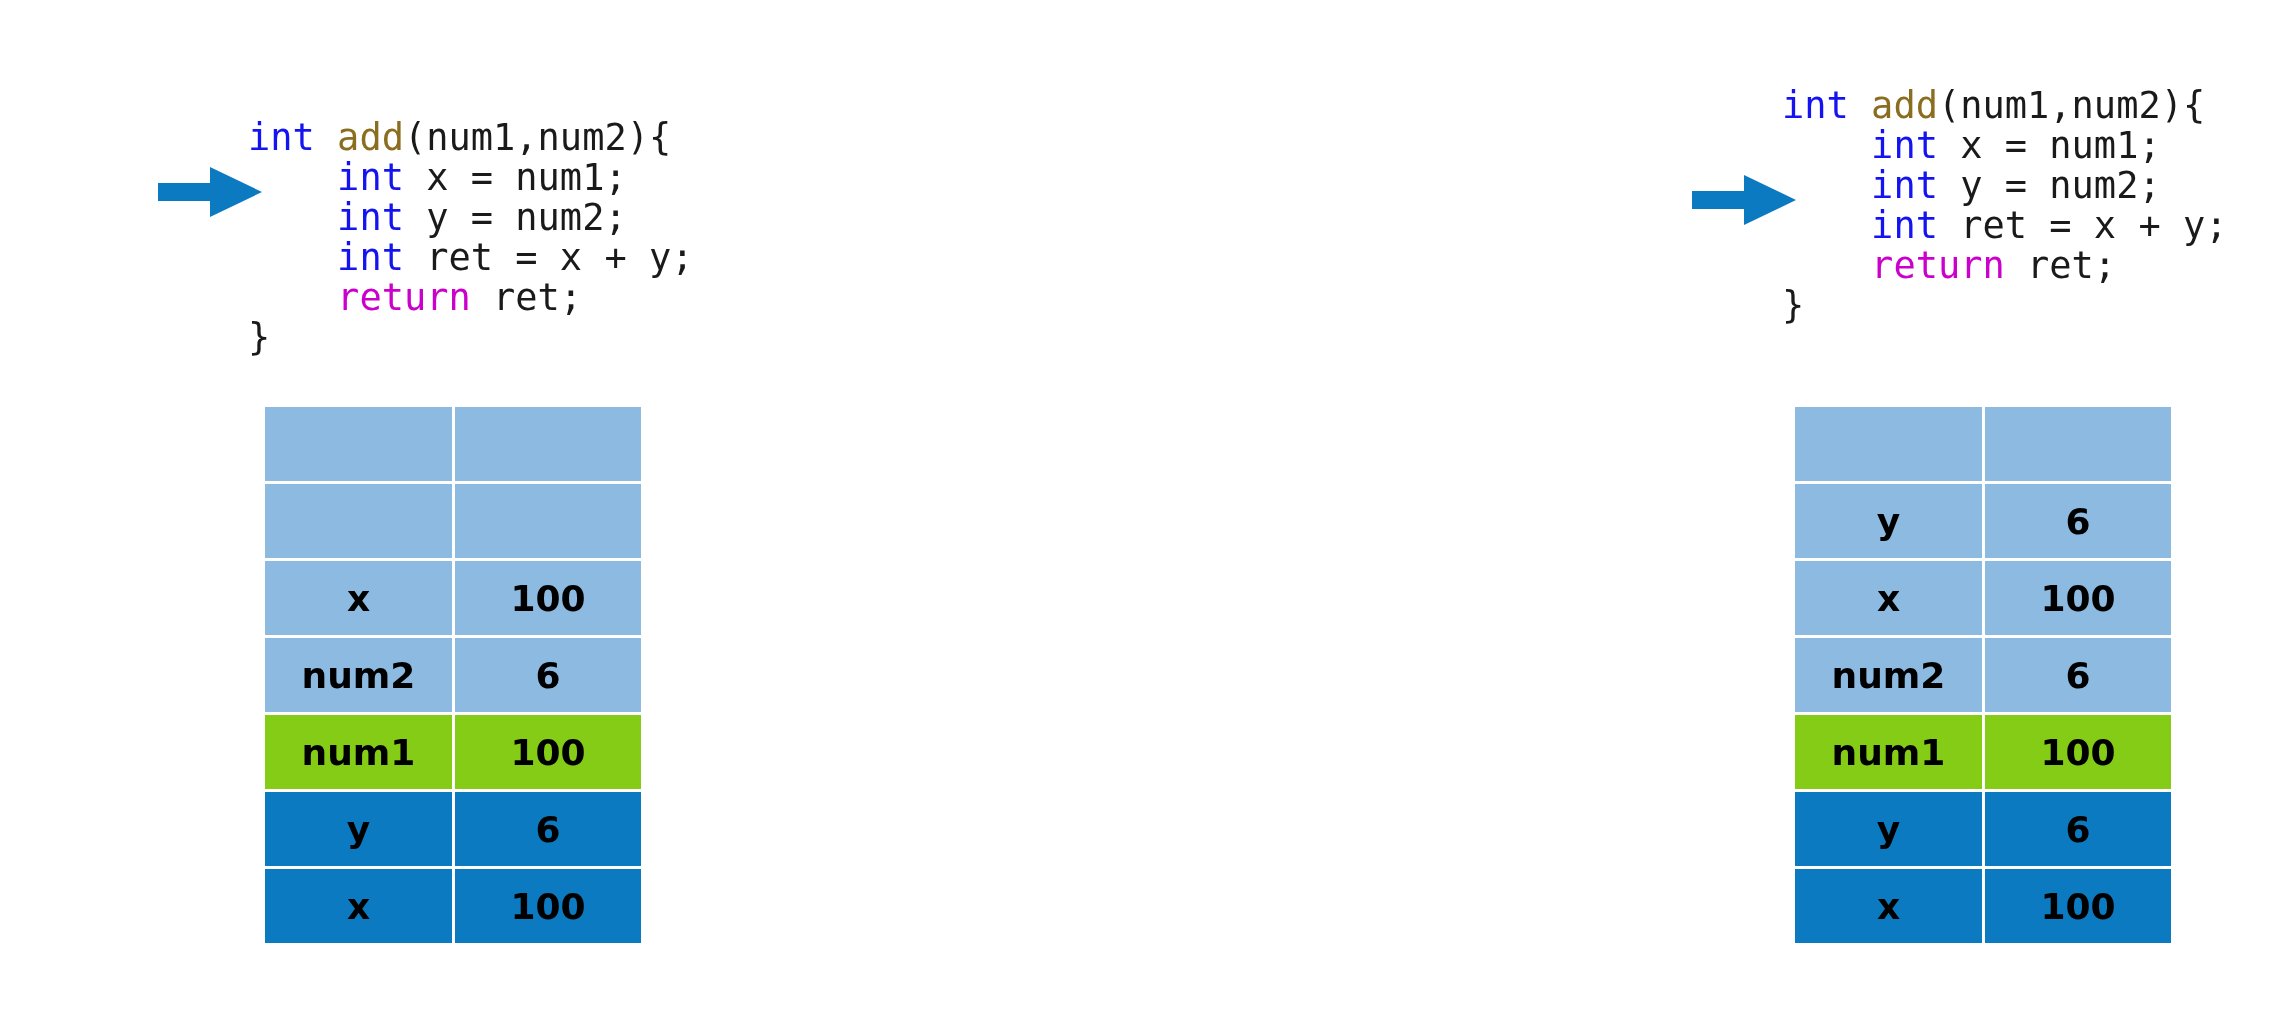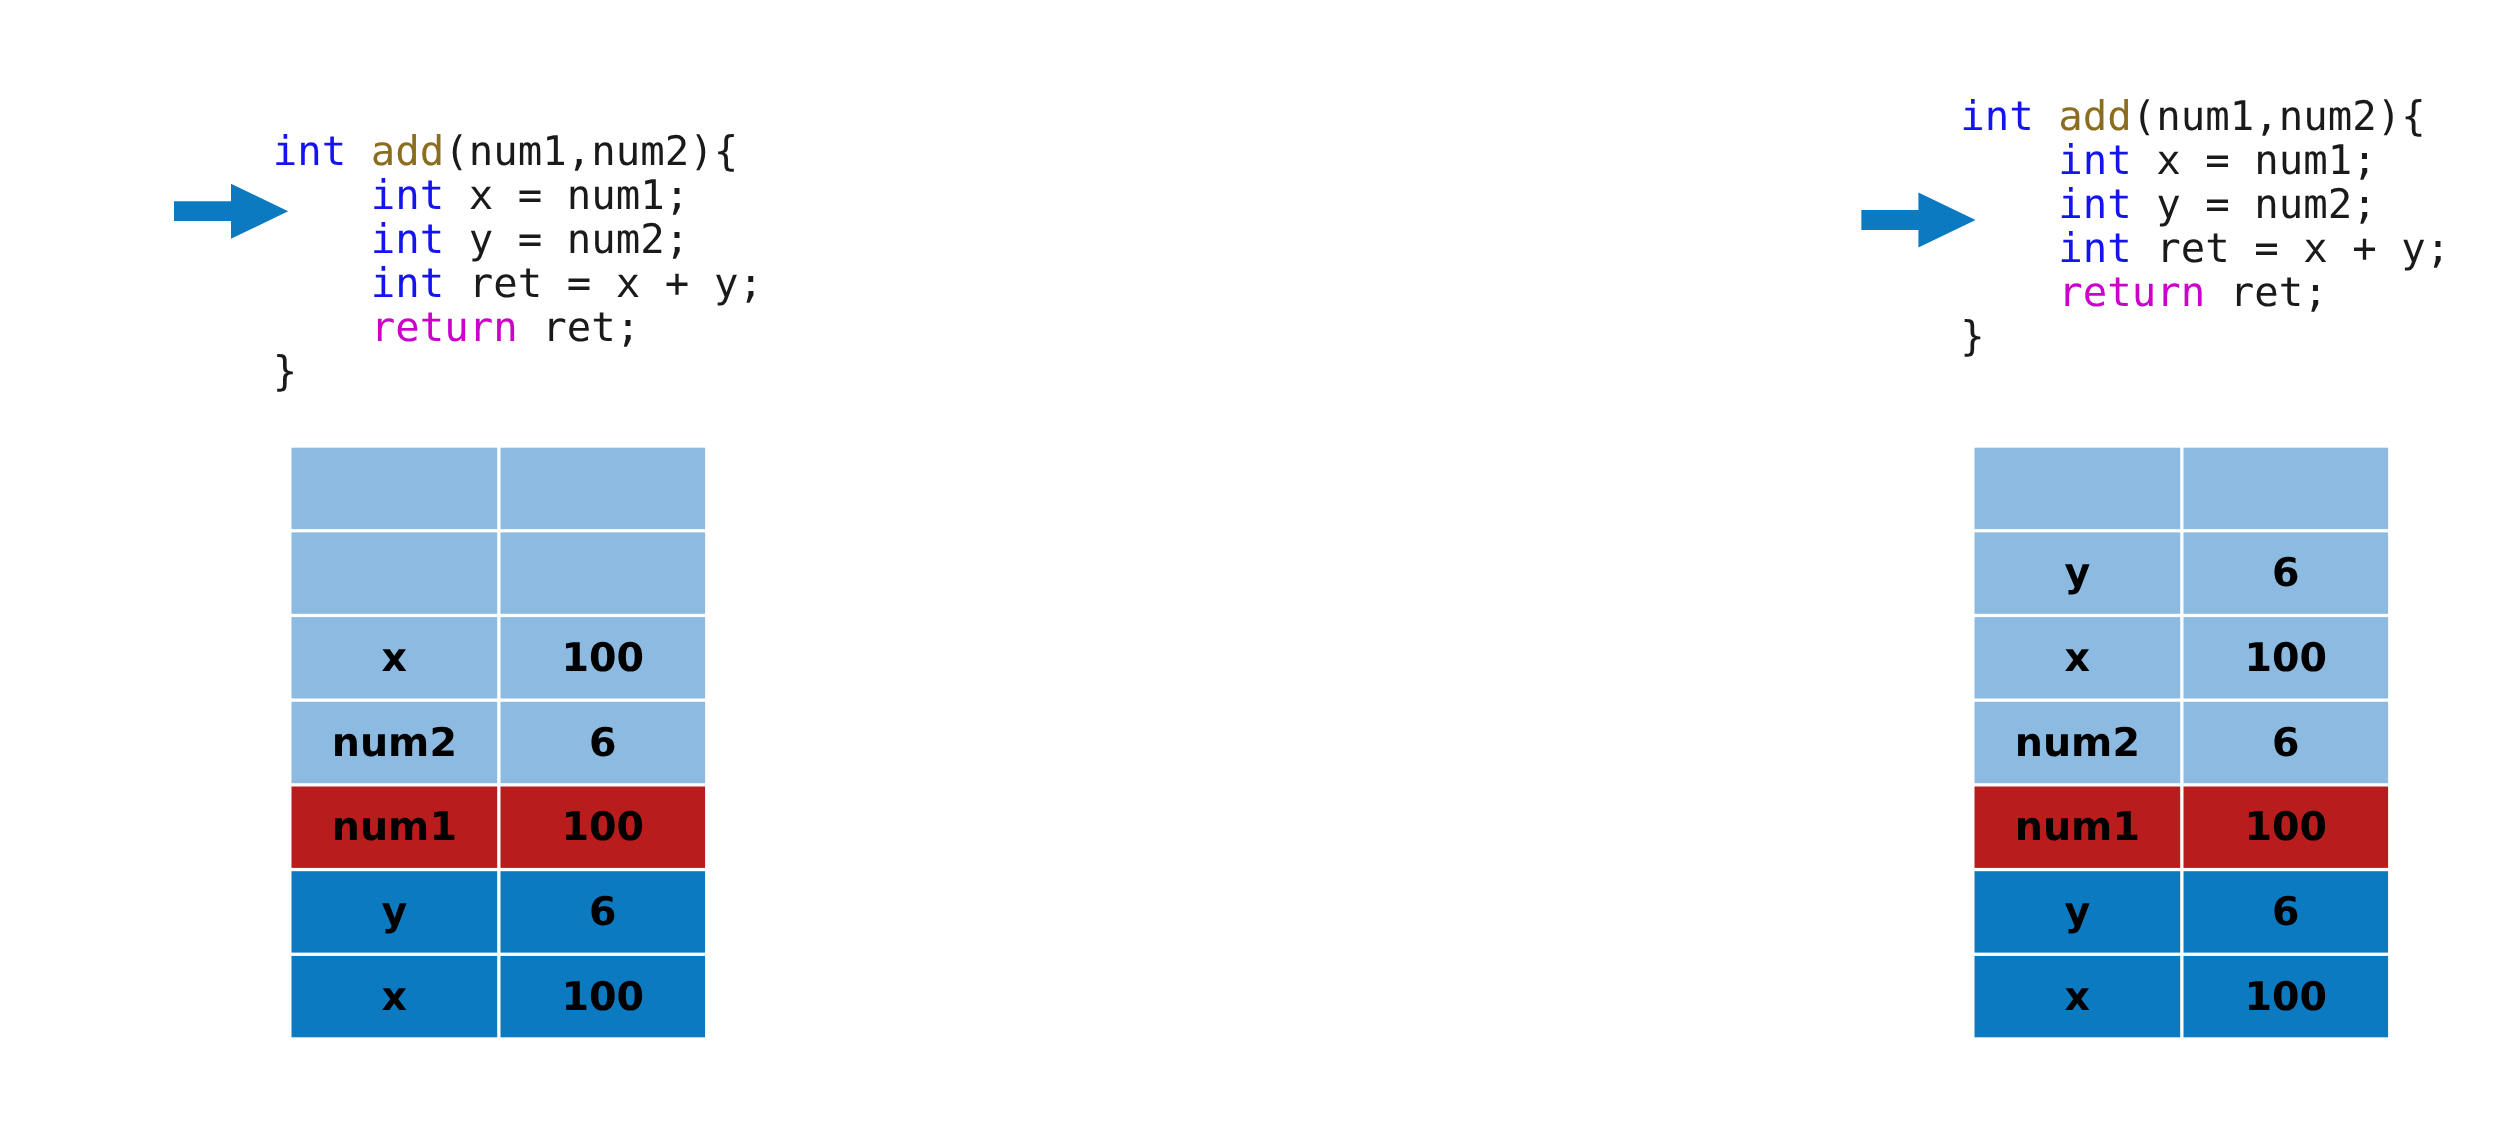--- a/index.html
+++ b/index.html
@@ -77,21 +77,21 @@
     font-weight: bold;
     font-size: 36px;
     color: #000000;
     box-sizing: border-box;
   }
   .cell-name  { width: 187px; margin-right: 3px; }
   .cell-value { width: 186px; }
 
   
   .shade-mid   .mem-cell { background: #8cbae0; }
-  .shade-light .mem-cell { background: #b91c1c; }
+  .shade-light .mem-cell { background: #84cc16; }
   .shade-dark  .mem-cell { background: #0c7ac0; }
 </style>
 </head>
 <body>
 
 <div class="panel" id="panel-0">
   <div class="code-block" id="code-0"><span class="code-line"><span class="kw-type">int </span><span class="kw-fn">add</span><span class="plain">(num1,num2){</span></span><span class="code-line"><span class="plain">    </span><span class="kw-type">int </span><span class="plain">x = num1;</span></span><span class="code-line"><span class="plain">    </span><span class="kw-type">int </span><span class="plain">y = num2;</span></span><span class="code-line"><span class="plain">    </span><span class="kw-type">int </span><span class="plain">ret = x + y;</span></span><span class="code-line"><span class="plain">    </span><span class="kw-ret">return</span><span class="plain"> ret;</span></span><span class="code-line"><span class="plain">}</span></span></div>
   <svg class="arrow" id="arrow-0" viewBox="0 0 104 52">
     <path d="M0 17 L52 17 L52 1 L104 26 L52 51 L52 35 L0 35 Z" fill="#0c7ac0"></path>
   </svg>

